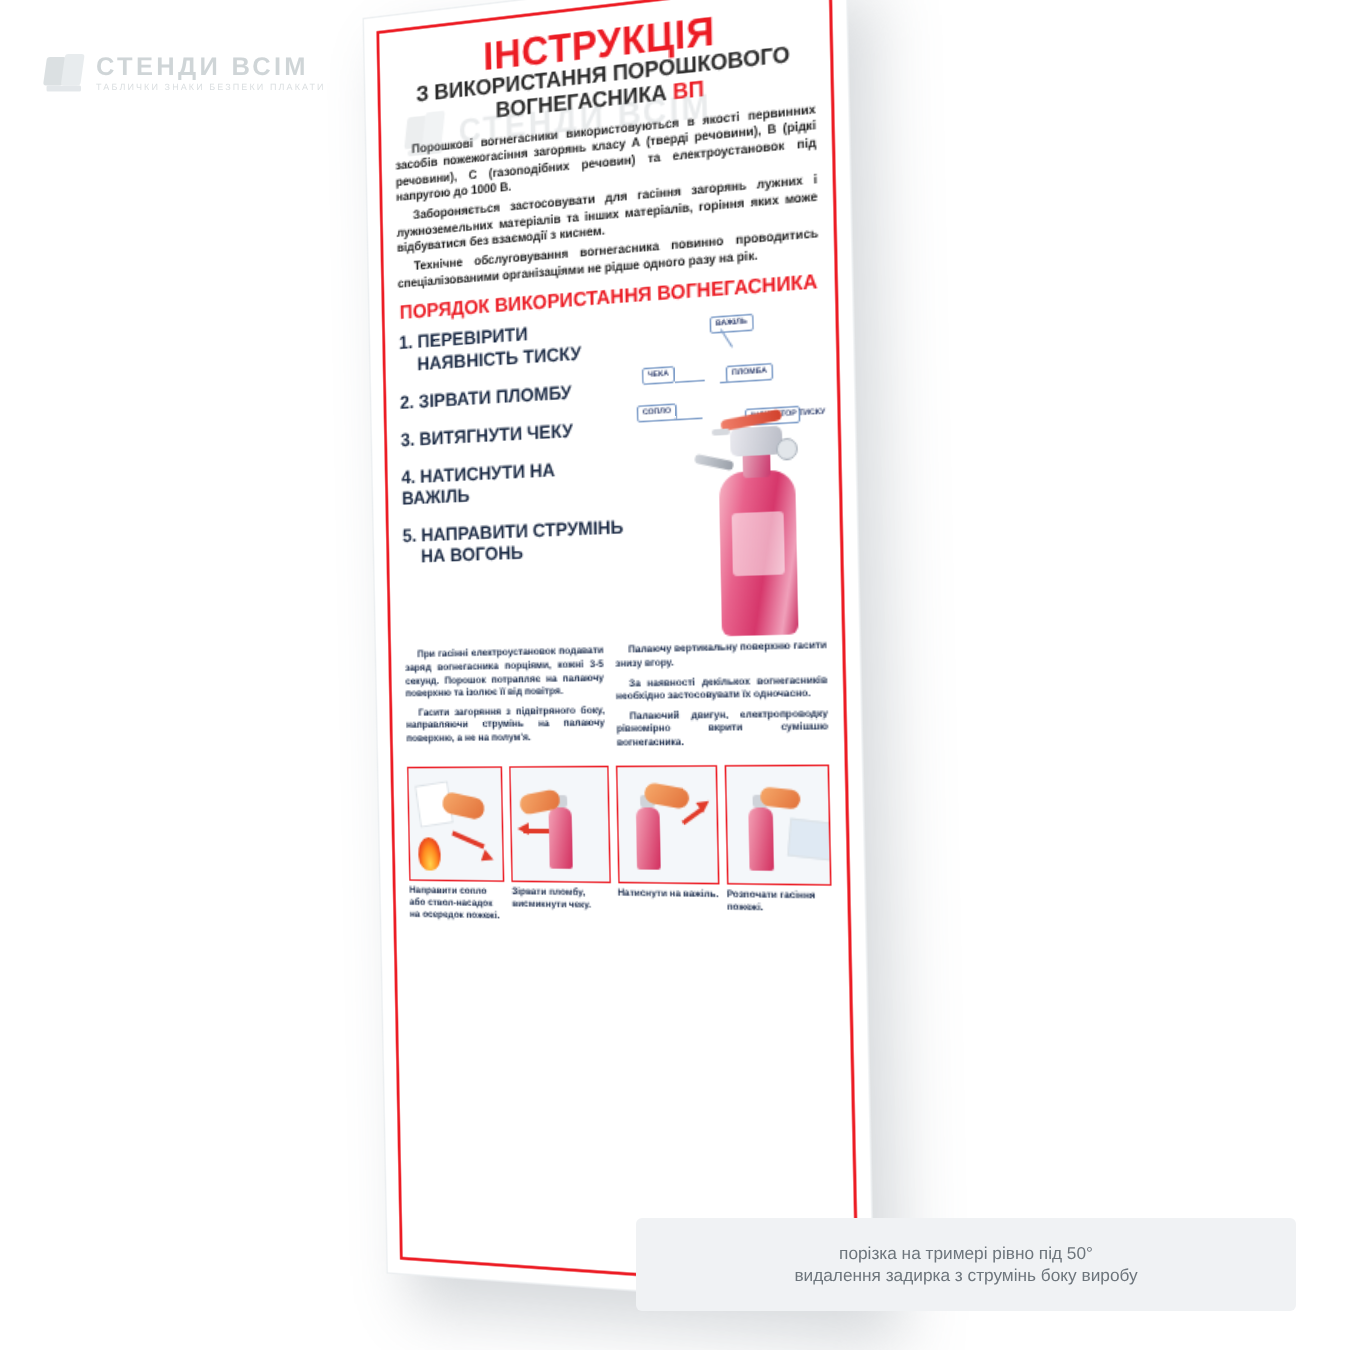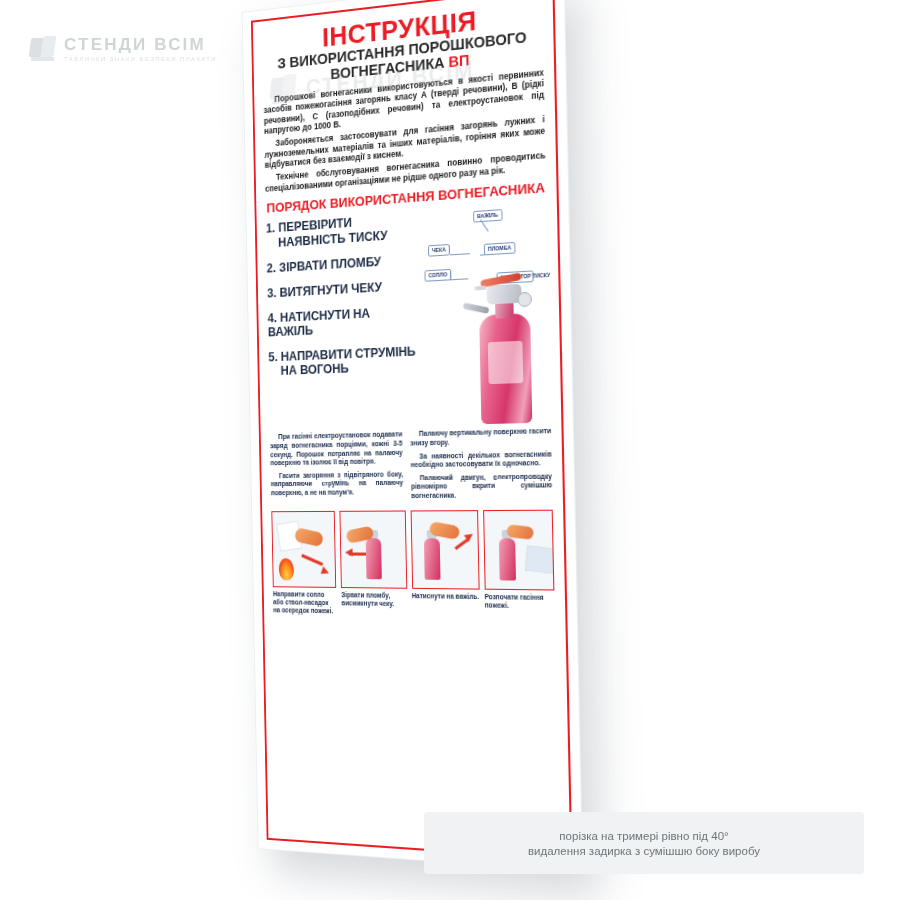--- a/index.html
+++ b/index.html
@@ -509,17 +509,17 @@
             <div class="cap">Розпочати гасіння пожежі.</div>
           </div>
 
         </div>
 
       </div>
     </div>
   </div>
 
   <div class="tooltip">
-    <div>порізка на тримері рівно під 40°</div>
-    <div>видалення задирка з сумішшю боку виробу</div>
+    <div>порізка на тримері рівно під 50°</div>
+    <div>видалення задирка з струмінь боку виробу</div>
   </div>
 
 </div>
 
 </body></html>

